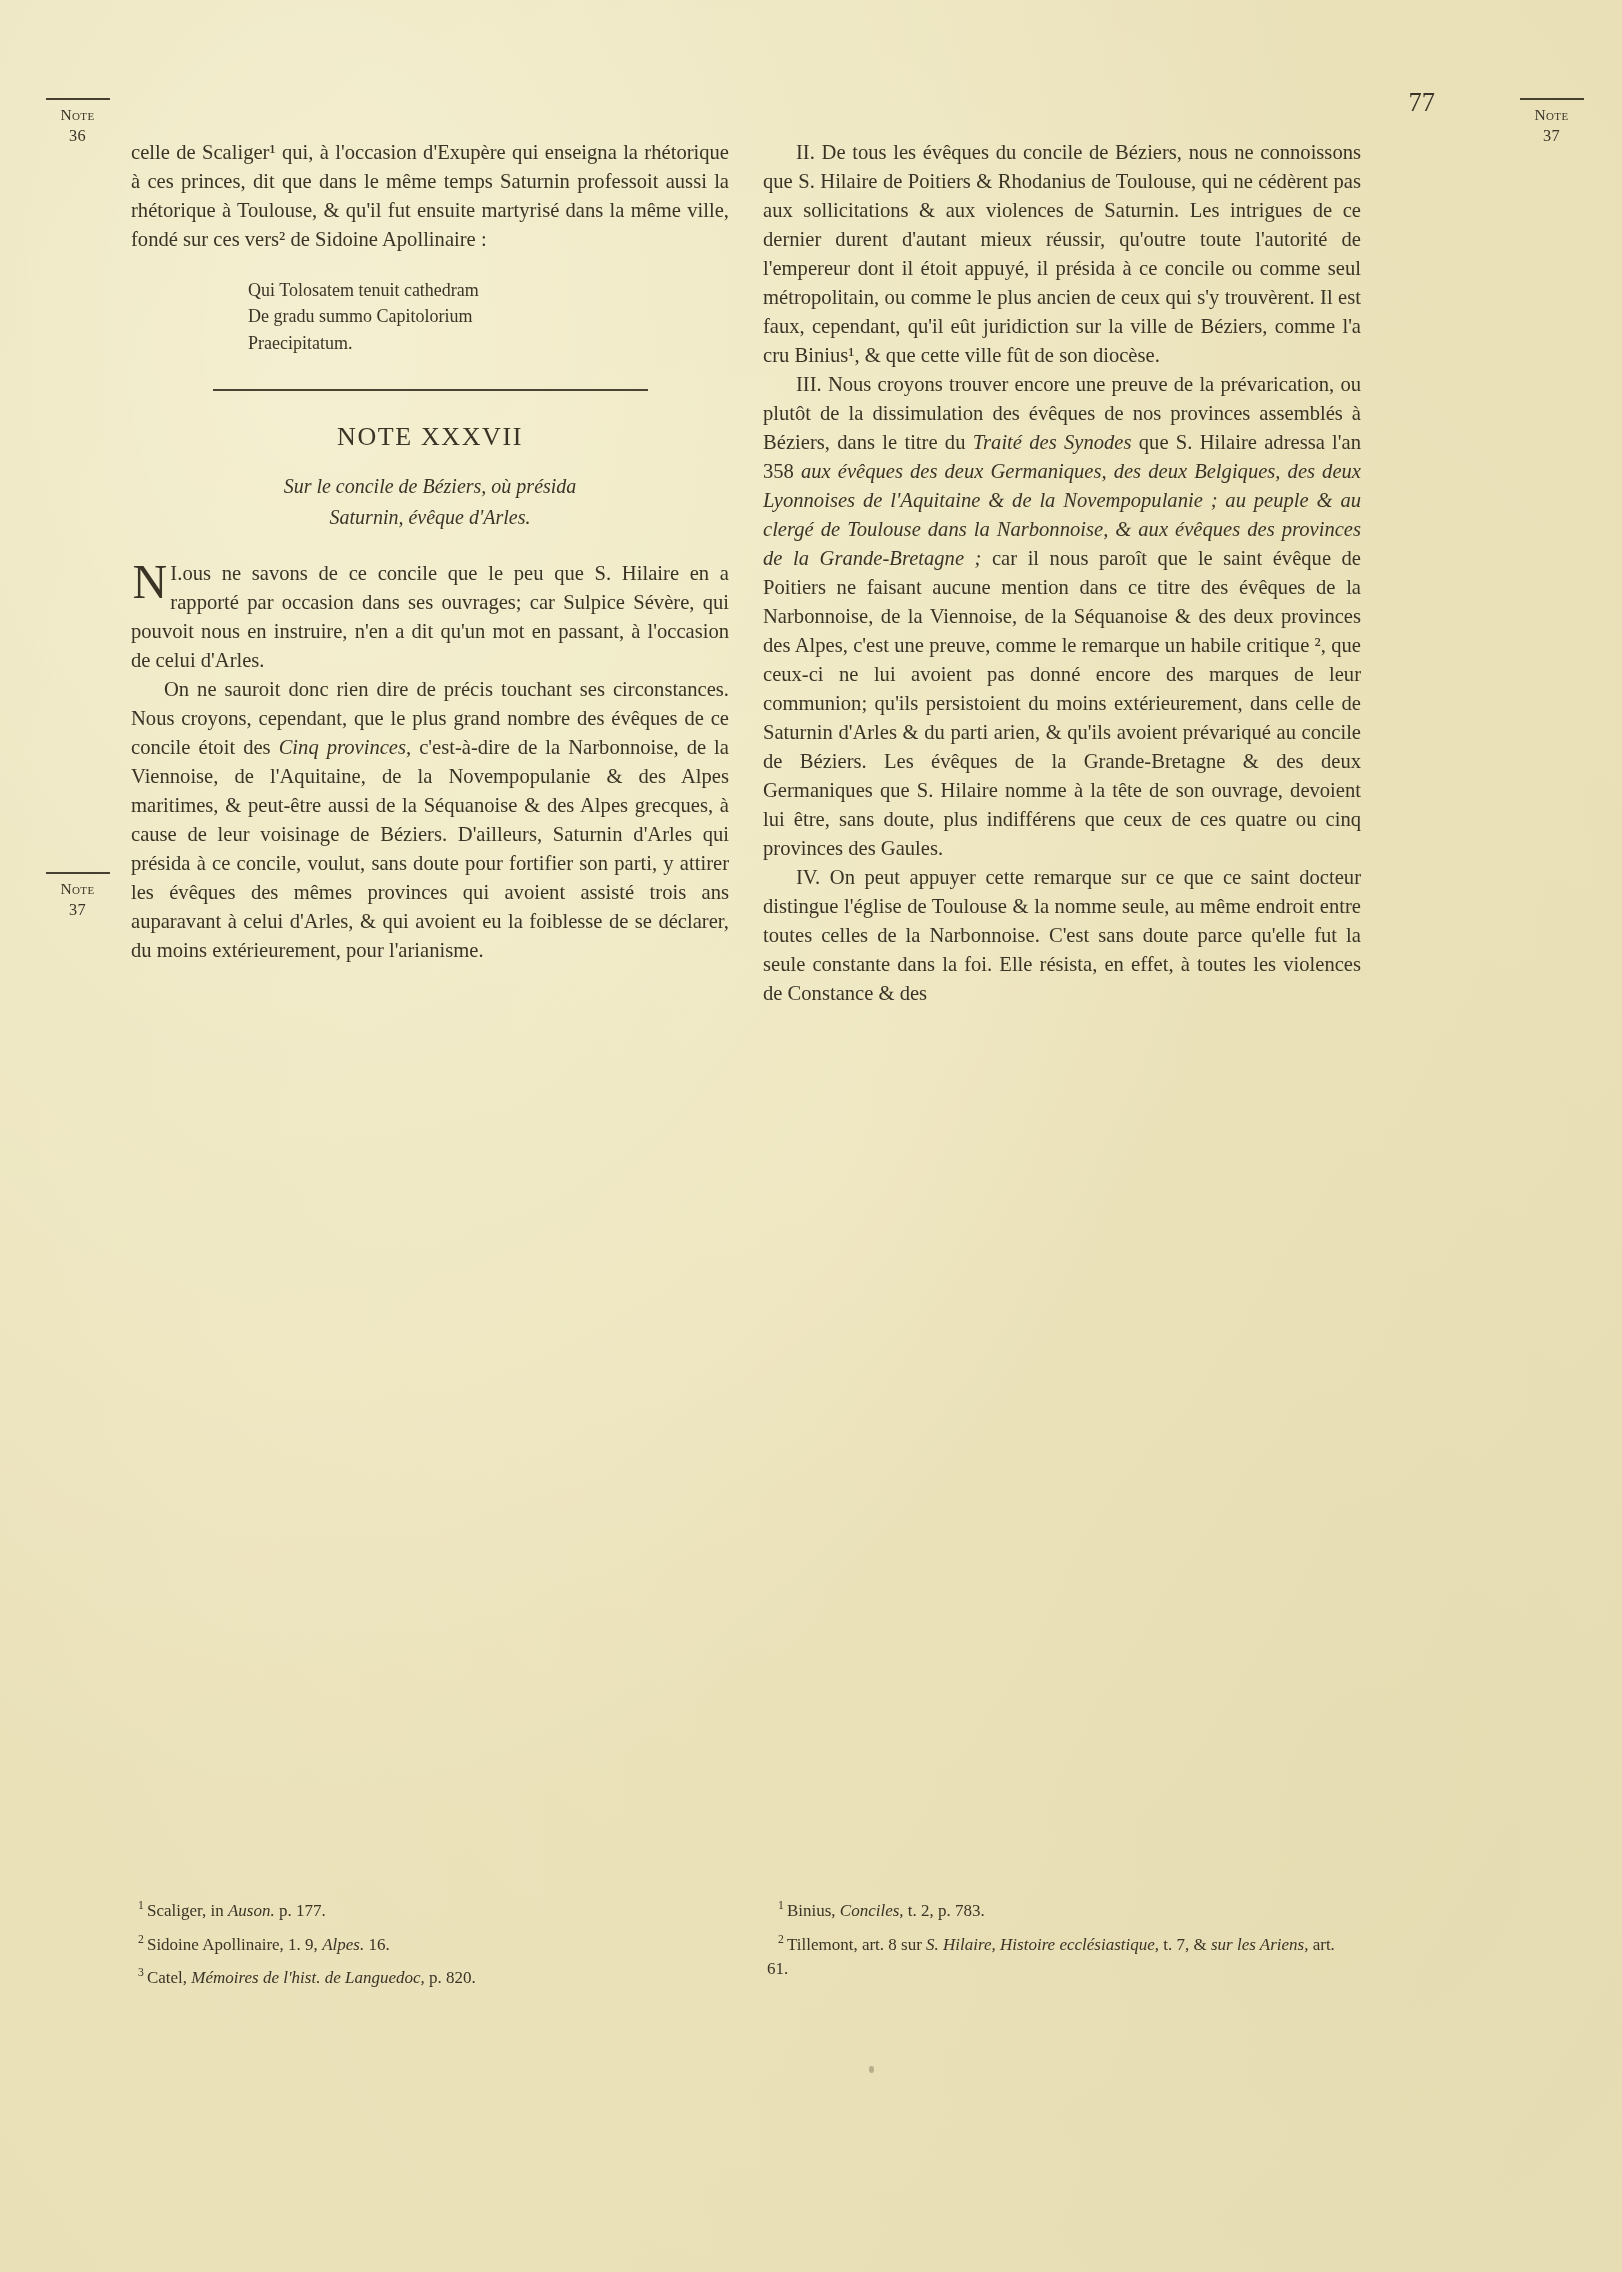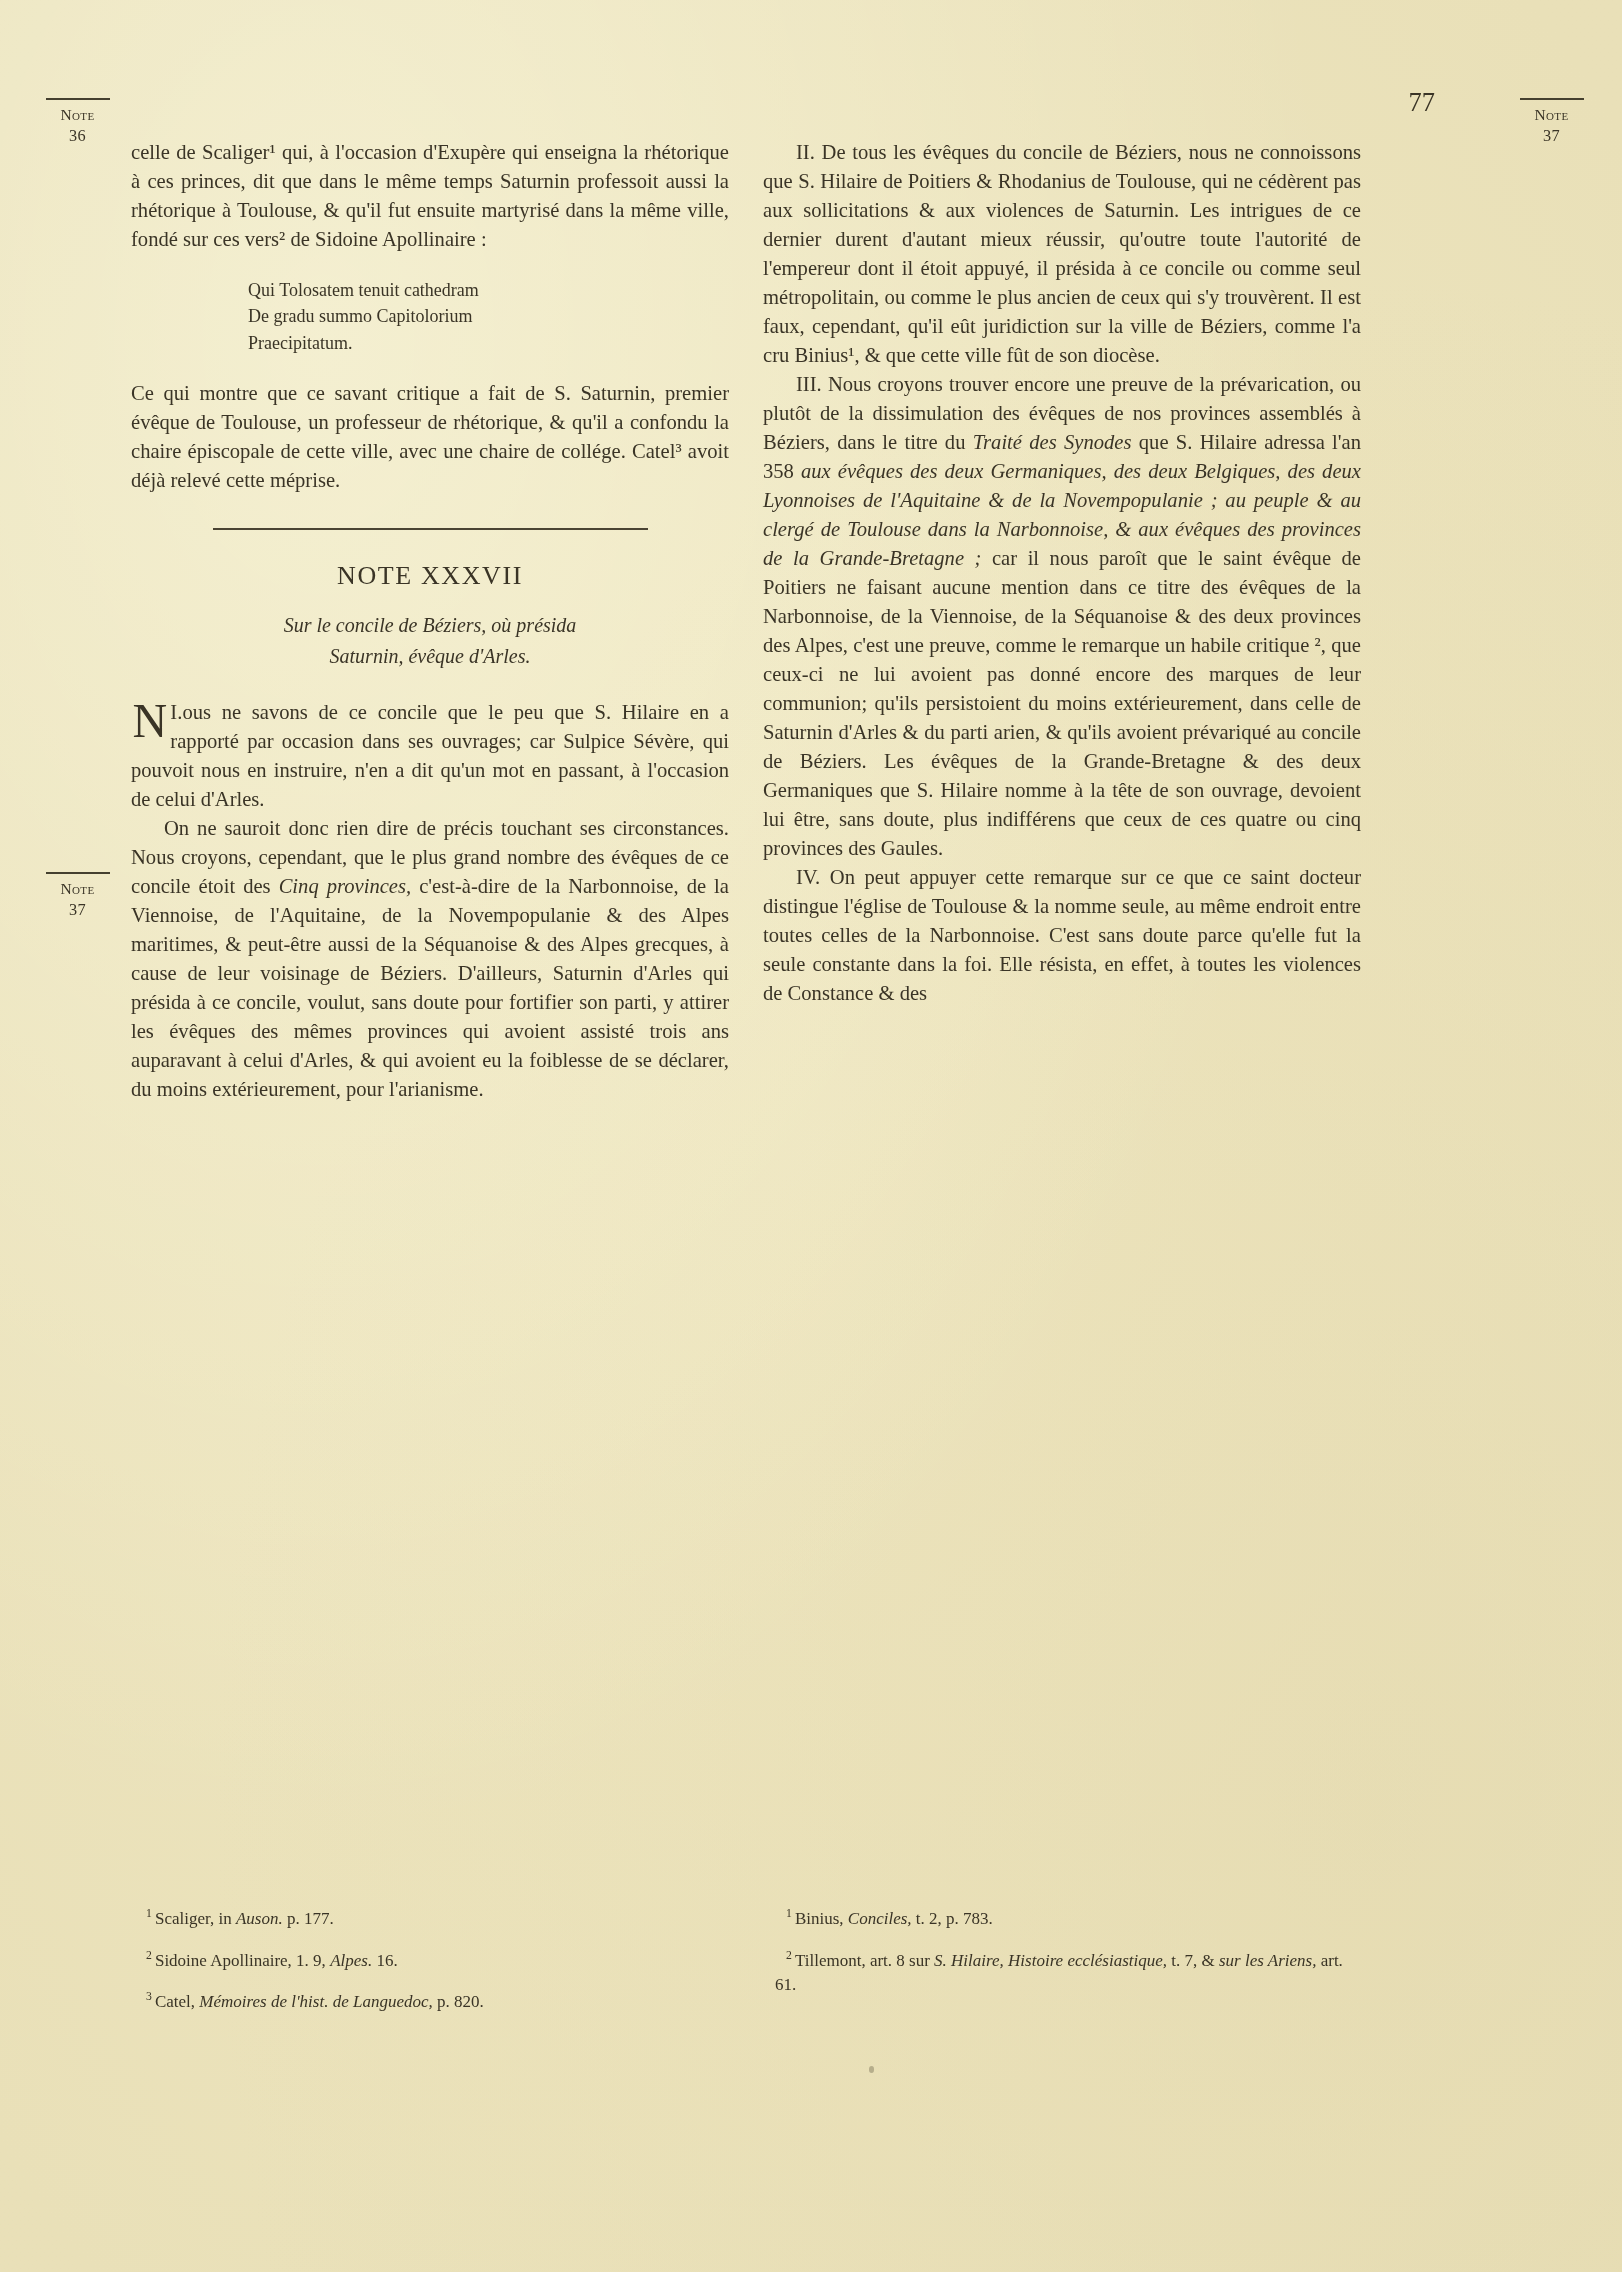--- a/index.html
+++ b/index.html
@@ -152,21 +152,21 @@
   .footnotes {
     position: absolute;
     top: 1889px;
     width: 598px;
     font-size: 17px;
     line-height: 25px;
     text-align: left;
   }
   #fn-left  { left: 123px; }
   #fn-right { left: 763px; }
-  .footnotes p { margin: 12px; text-indent: 11px; }
+  .footnotes p { margin: 4px; text-indent: 11px; }
   .footnotes .fnum { font-size: 11.7px; vertical-align: super; margin-right: 3.1px; }
 
   
   .speck {
     position: absolute;
     left: 869px;
     top: 2066px;
     width: 5.4px;
     height: 7px;
     background: #8d8568;
@@ -202,21 +202,20 @@
 
   <div class="col" id="col-left">
     <p>celle de Scaliger¹ qui, à l'occasion d'Exupère qui enseigna la rhétorique à ces princes, dit que dans le même temps Saturnin professoit aussi la rhétorique à Toulouse, &amp; qu'il fut ensuite martyrisé dans la même ville, fondé sur ces vers² de Sidoine Apollinaire :</p>
 
     <div class="verse">
       <div>Qui Tolosatem tenuit cathedram</div>
       <div>De gradu summo Capitolorium</div>
       <div>Praecipitatum.</div>
     </div>
 
-    <p>Ce qui montre que ce savant critique a fait de S. Saturnin, premier évêque de Toulouse, un professeur de rhétorique, &amp; qu'il a confondu la chaire épiscopale de cette ville, avec une chaire de collége. Catel³ avoit déjà relevé cette méprise.</p>
 
     <div class="short-rule"></div>
 
     <div class="note-title">NOTE XXXVII</div>
     <div class="note-subtitle">
       <span>Sur le concile de Béziers, où présida</span><br>
       <span>Saturnin, évêque d'Arles.</span>
     </div>
 
     <p class="dropcap-para">

